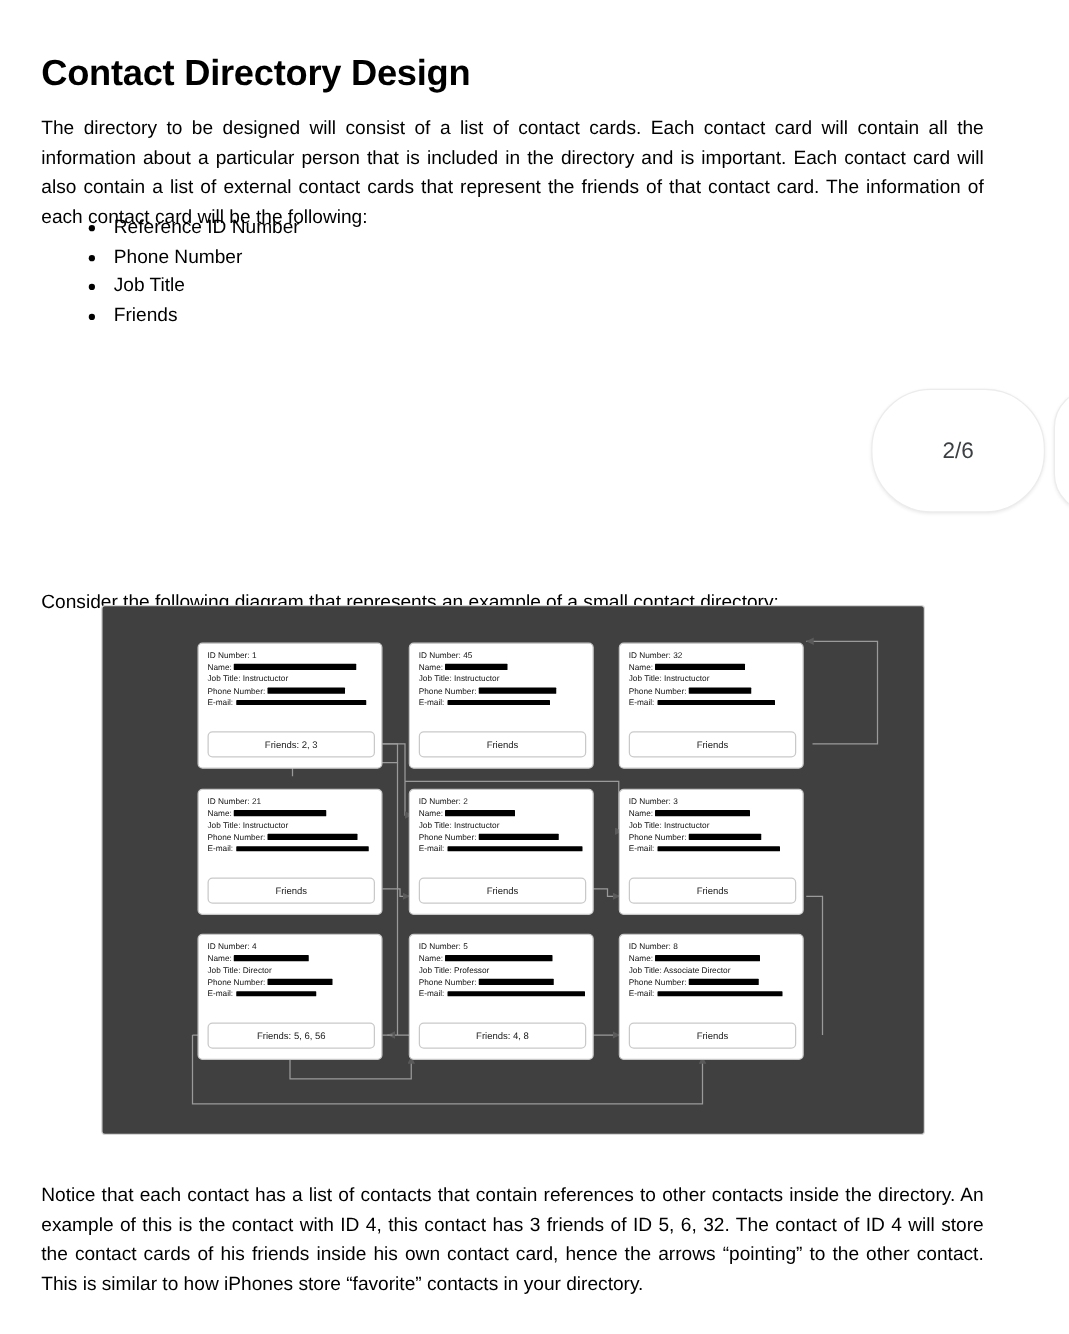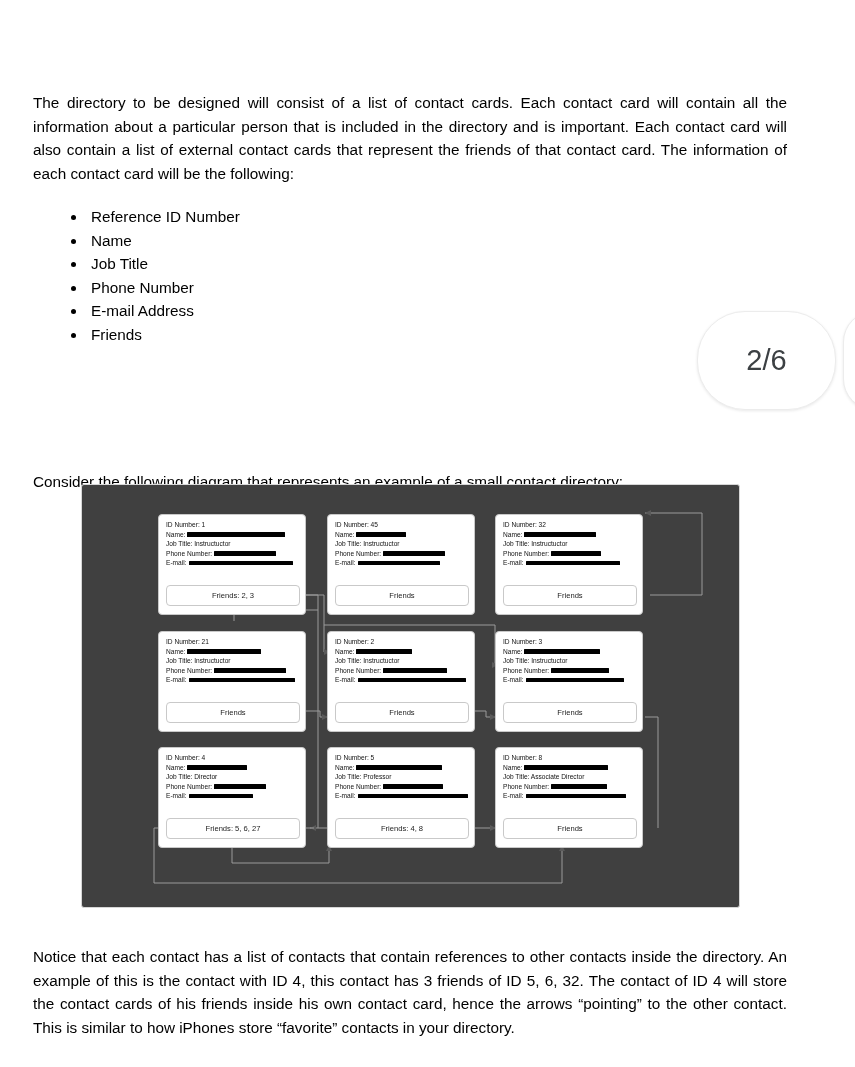--- a/index.html
+++ b/index.html
@@ -46,21 +46,20 @@
   .para.p-consider { top: 444px; text-align: left; margin-top: 26px; }
   .para.p-notice  { top: 930px; }
 
   .bullets {
     position: absolute;
     left: 33px;
     width: 754px;
     top: 170px;
     font-size: 15.3px;
     line-height: 23.5px;
-    margin-top: 35px;
   }
   .bullets ul {
     list-style: none;
     margin: 0;
     padding: 0;
   }
   .lvl1 {
     position: relative;
     padding-left: 58px;
     margin: 0;
@@ -103,21 +102,21 @@
     top: 311px;
     width: 137px;
     height: 97px;
     border-radius: 48px / 48px;
     background: #ffffff;
     border: 1px solid #ececec;
     box-shadow: 0 1px 3px rgba(0,0,0,0.09);
     display: flex;
     align-items: center;
     justify-content: center;
-    font-size: 29px;
+    font-size: 18px;
     color: #3c4043;
     font-family: "Liberation Sans", sans-serif;
   }
   .page-badge-partial {
     position: absolute;
     left: 843px;
     top: 311px;
     width: 60px;
     height: 97px;
     border-radius: 48px;
@@ -207,39 +206,34 @@
   .c-r2 { top: 262px; }
   .c-c0 { left: 76px; }
   .c-c1 { left: 245px; }
   .c-c2 { left: 413px; }
 </style>
 </head>
 <body>
 
 <div class="page">
 
+  <h1 class="doc-title">Contact Directory Design</h1>
 
   <p class="para p-intro">The directory to be designed will consist of a list of contact cards. Each contact card will contain all the information about a particular person that is included in the directory and is important. Each contact card will also contain a list of external contact cards that represent the friends of that contact card. The information of each contact card will be the following:</p>
 
   <div class="bullets">
     <ul>
       <li class="lvl1">
           <span class="btext">Reference ID Number</span>
         </li>
       <li class="lvl1">
-          <span class="btext">Name</span>
+          <span class="btext">Phone Number</span>
         </li>
       <li class="lvl1">
           <span class="btext">Job Title</span>
-        </li>
-      <li class="lvl1">
-          <span class="btext">Phone Number</span>
-        </li>
-      <li class="lvl1">
-          <span class="btext">E-mail Address</span>
         </li>
       <li class="lvl1">
           <span class="btext">Friends</span>
         </li>
     </ul>
   </div>
 
   <div class="page-badge">
     <span>2/6</span>
   </div>
@@ -366,21 +360,21 @@
 
       <div class="card c-r2 c-c0">
         <div class="card-fields">
           <div class="field"><span class="lbl">ID Number: 4</span></div>
           <div class="field"><span class="lbl">Name:</span><span class="redact tall" style="width:60px"></span></div>
           <div class="field"><span class="lbl">Job Title: Director</span></div>
           <div class="field"><span class="lbl">Phone Number:</span><span class="redact" style="width:52px"></span></div>
           <div class="field"><span class="lbl">E-mail:</span><span class="redact" style="width:64px"></span></div>
         </div>
         <div class="friends-box">
-            <span>Friends: 5, 6, 27</span>
+            <span>Friends: 5, 6, 56</span>
           </div>
       </div>
 
       <div class="card c-r2 c-c1">
         <div class="card-fields">
           <div class="field"><span class="lbl">ID Number: 5</span></div>
           <div class="field"><span class="lbl">Name:</span><span class="redact tall" style="width:86px"></span></div>
           <div class="field"><span class="lbl">Job Title: Professor</span></div>
           <div class="field"><span class="lbl">Phone Number:</span><span class="redact" style="width:60px"></span></div>
           <div class="field"><span class="lbl">E-mail:</span><span class="redact" style="width:110px"></span></div>

